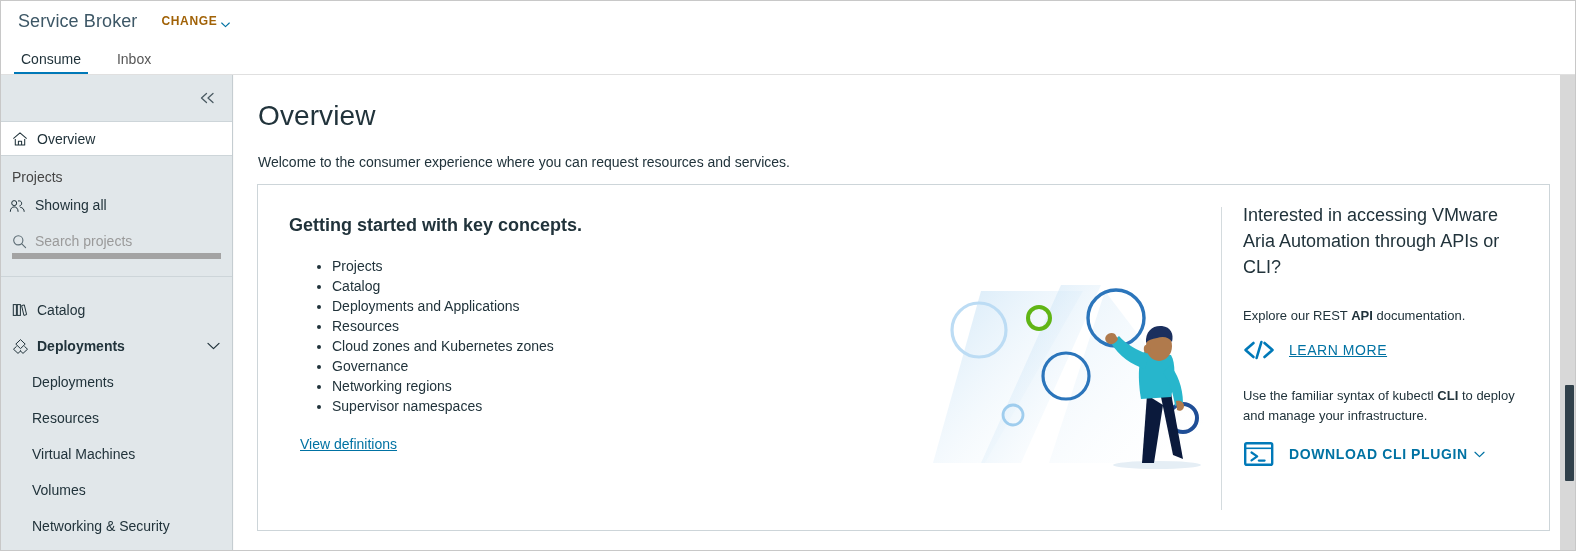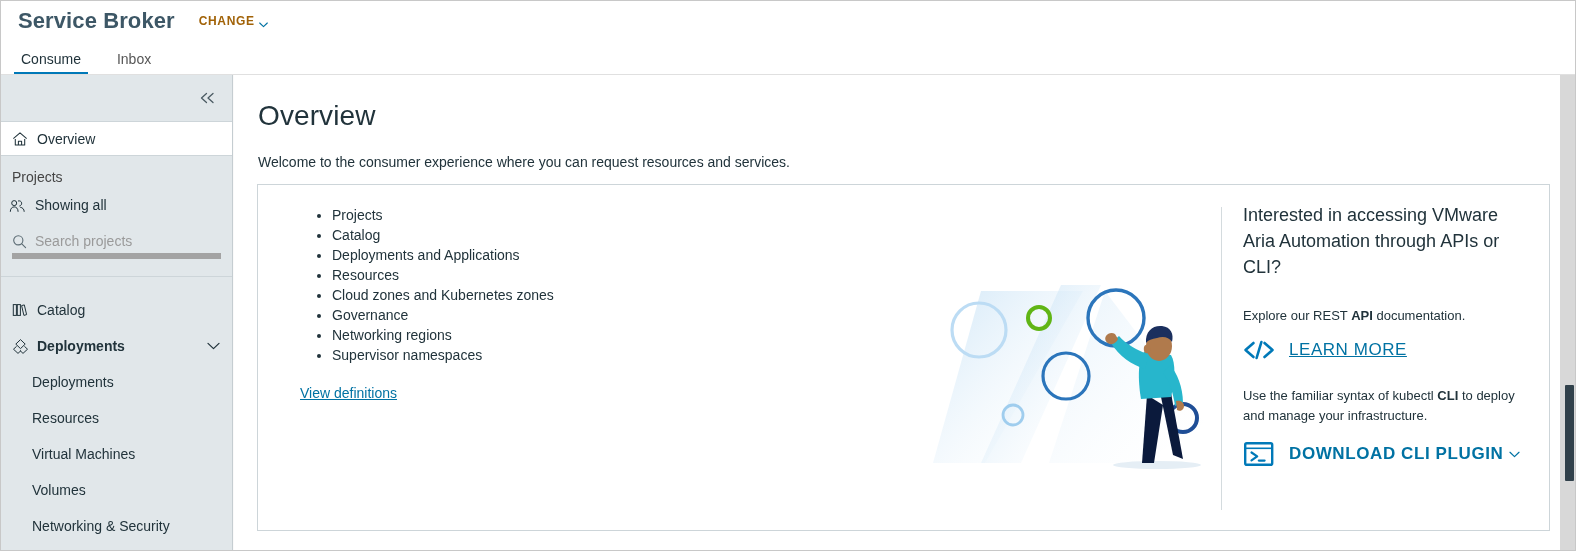--- a/index.html
+++ b/index.html
@@ -31,22 +31,22 @@
     background: #ffffff;
     box-sizing: border-box;
   }
   .header-top {
     display: flex;
     align-items: center;
     height: 40px;
     padding-left: 17px;
   }
   .app-title {
-    font-size: 22px;
-    font-weight: 700;
+    font-size: 18px;
+    font-weight: 400;
     color: #3d5766;
     letter-spacing: 0.1px;
   }
   .change-link {
     margin-left: 24px;
     font-size: 12px;
     font-weight: 700;
     letter-spacing: 0.65px;
     color: #a16207;
     cursor: pointer;
@@ -327,21 +327,21 @@
   }
   .cr-text b { font-weight: 700; }
   .cr-action {
     display: flex;
     align-items: center;
     margin-top: 14px;
     cursor: pointer;
   }
   .cr-action .ic { line-height: 0; margin-right: 14px; }
   .cr-action .lbl {
-    font-size: 17px;
+    font-size: 14px;
     letter-spacing: 0.55px;
     color: #0072a3;
     text-decoration: underline;
   }
   .cr-action.nounderline .lbl {
     text-decoration: none;
     font-weight: 700;
     letter-spacing: 0.6px;
   }
   .cr-action .chev { margin-left: 6px; line-height: 0; }
@@ -474,20 +474,21 @@
     </div>
   </div>
 
   <div class="main">
     <div class="page-title">Overview</div>
     <div class="page-welcome">Welcome to the consumer experience where you can request resources and services.</div>
 
     <div class="card">
 
       <div class="card-left">
+        <div class="card-heading">Getting started with key concepts.</div>
         <ul class="concept-list">
           <li>Projects</li>
           <li>Catalog</li>
           <li>Deployments and Applications</li>
           <li>Resources</li>
           <li>Cloud zones and Kubernetes zones</li>
           <li>Governance</li>
           <li>Networking regions</li>
           <li>Supervisor namespaces</li>
         </ul>

